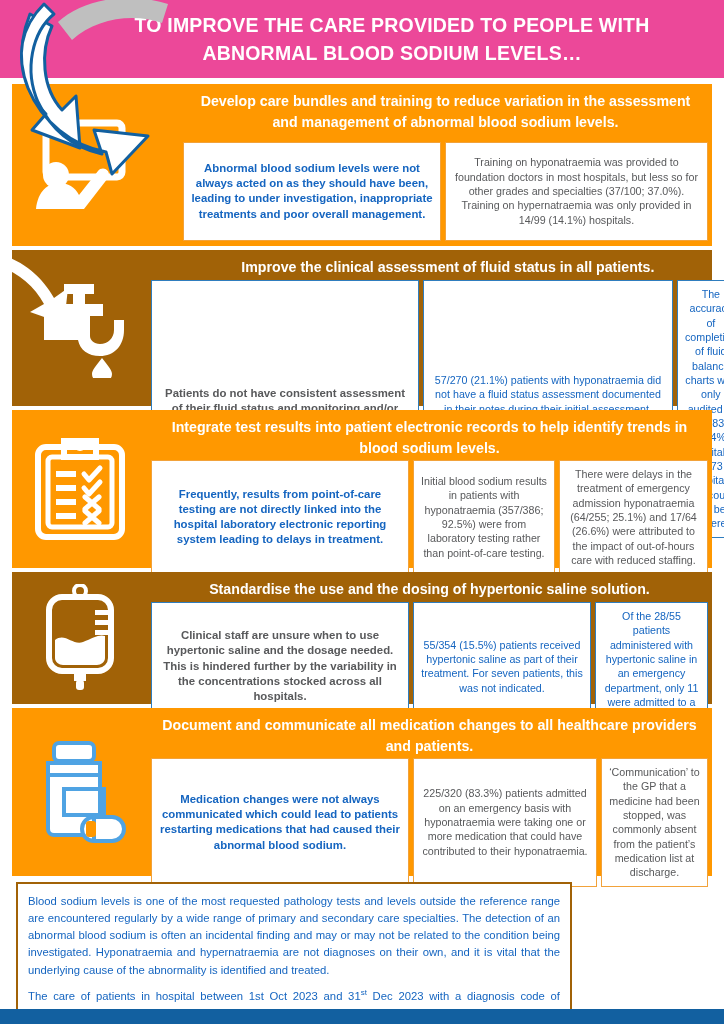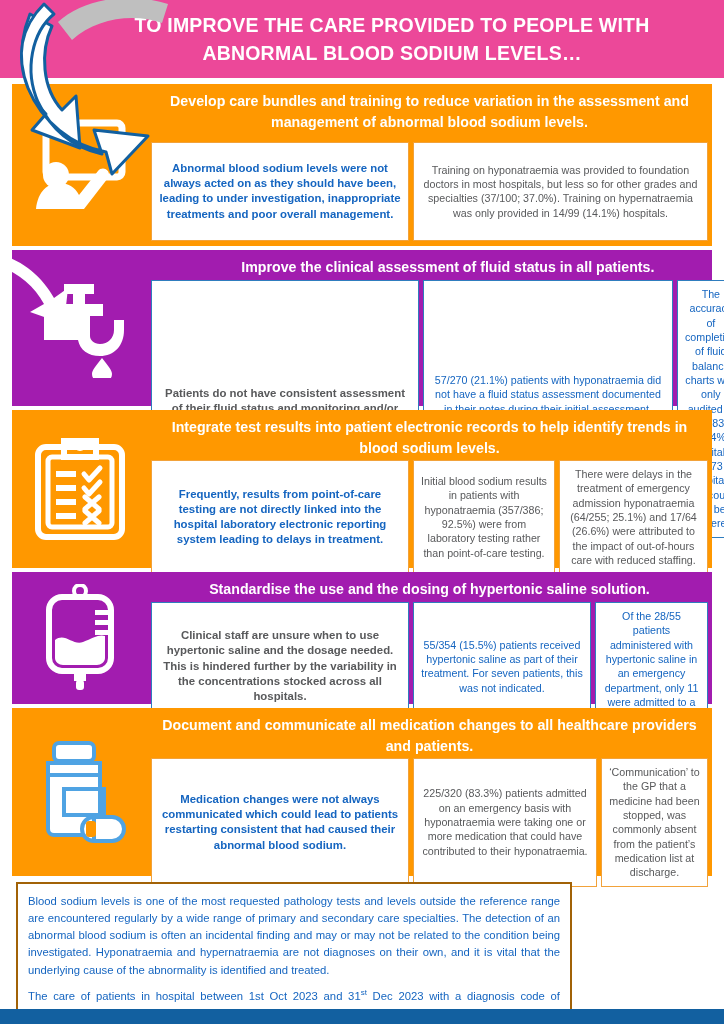--- a/index.html
+++ b/index.html
@@ -31,21 +31,21 @@
   
   .arrow-big { position: absolute; left: 10px; top: -4px; width: 200px; height: 195px; z-index: 40; pointer-events: none; }
   .arrow-small { position: absolute; left: -18px; top: 238px; width: 140px; height: 115px; z-index: 40; pointer-events: none; }
 
   
   .section {
     position: absolute; left: 12px; width: 700px;
     display: flex;
   }
   .section.orange { background: #FF9800; }
-  .section.blue   { background: #a21caf; }
+  .section.blue   { background: #a16207; }
 
   .icon-cell {
     width: 135px; flex: 0 0 135px;
     display: flex; align-items: center; justify-content: center;
     padding: 4px;
   }
   .icon-cell svg { display: block; }
 
   .body-cell { flex: 1 1 auto; display: flex; flex-direction: column; padding: 0; }
 
@@ -110,21 +110,21 @@
     <path d="M44 18 C22 36 14 74 28 106 C42 136 66 152 92 158
              L84 134 L138 140 L102 178 L96 156
              C62 150 32 126 18 92 C4 56 14 28 34 8 Z" fill="#ffffff" stroke="#1260A0" stroke-width="3" stroke-linejoin="round"></path>
   </svg>
 
   <svg class="arrow-small" viewBox="0 0 140 115">
     <path d="M0 14 C30 14 58 34 72 60 L86 50 L82 86 L48 74 L62 66 C50 44 26 26 0 26 Z" fill="#ffffff"></path>
   </svg>
 
   <div id="sections-root">
-      <div class="section orange" style="top: 84px; height: 162px;">
+      <div class="section orange" style="top: 84px; height: 162px; gap: 32px;">
     <div class="icon-cell">
           <svg width="104" height="96" viewBox="0 0 104 96">
       <rect x="18" y="6" width="76" height="54" rx="5" fill="none" stroke="#ffffff" stroke-width="7"></rect>
       <circle cx="28" cy="58" r="13" fill="#ffffff"></circle>
       <path d="M8 92 C10 74 20 66 31 66 C40 66 47 70 51 78 L70 54 C75 48 84 54 80 61 L56 92 Z" fill="#ffffff"></path>
     </svg>
         </div>
     <div class="body-cell">
       <div class="sec-title" style="min-height:50px">Develop care bundles and training to reduce variation in the assessment and management of abnormal blood sodium levels.</div>
       <div class="cols">
@@ -208,21 +208,21 @@
       <path d="M14 36 h52 v54 a6 6 0 0 1 -6 6 h-40 a6 6 0 0 1 -6 -6 z" fill="#ffffff" stroke="#4FA3E3" stroke-width="4"></path>
       <rect x="30" y="50" width="40" height="26" fill="none" stroke="#4FA3E3" stroke-width="4"></rect>
       <rect x="48" y="78" width="42" height="24" rx="12" fill="#ffffff" stroke="#4FA3E3" stroke-width="4"></rect>
       <path d="M60 78 v24" stroke="#4FA3E3" stroke-width="4"></path>
       <rect x="52" y="82" width="10" height="16" rx="3" fill="#FF9800"></rect>
     </svg>
         </div>
     <div class="body-cell">
       <div class="sec-title" style="min-height:50px">Document and communicate all medication changes to all healthcare providers and patients.</div>
       <div class="cols">
-        <div class="cardbox c1" style="flex:0 0 258px">Medication changes were not always communicated which could lead to patients restarting consistent that had caused their abnormal blood sodium.</div>
+        <div class="cardbox c1" style="flex:0 0 258px">Medication changes were not always communicated which could lead to patients restarting medications that had caused their abnormal blood sodium.</div>
         <div class="cardbox c2" style="flex:0 0 184px">225/320 (83.3%) patients admitted on an emergency basis with hyponatraemia were taking one or more medication that could have contributed to their hyponatraemia.</div>
         <div class="cardbox c3" style="flex:1 1 auto">‘Communication’ to the GP that a medicine had been stopped, was commonly absent from the patient’s medication list at discharge.</div>
       </div>
     </div>
       </div>
     </div>
 
   <div class="footer" id="footer-box" style="top: 882px;">
     <p>Blood sodium levels is one of the most requested pathology tests and levels outside the reference range are encountered regularly by a wide range of primary and secondary care specialties. The detection of an abnormal blood sodium is often an incidental finding and may or may not be related to the condition being investigated. Hyponatraemia and hypernatraemia are not diagnoses on their own, and it is vital that the underlying cause of the abnormality is identified and treated.</p>
     <p><span>The care of patients in hospital between 1st Oct 2023 and 31</span><sup>st</sup><span> Dec 2023 with a diagnosis code of hyponatraemia or hypernatraemia was reviewed using 428 sets of case notes, 650 clinician questionnaires and 156 organisational questionnaires.</span></p>

